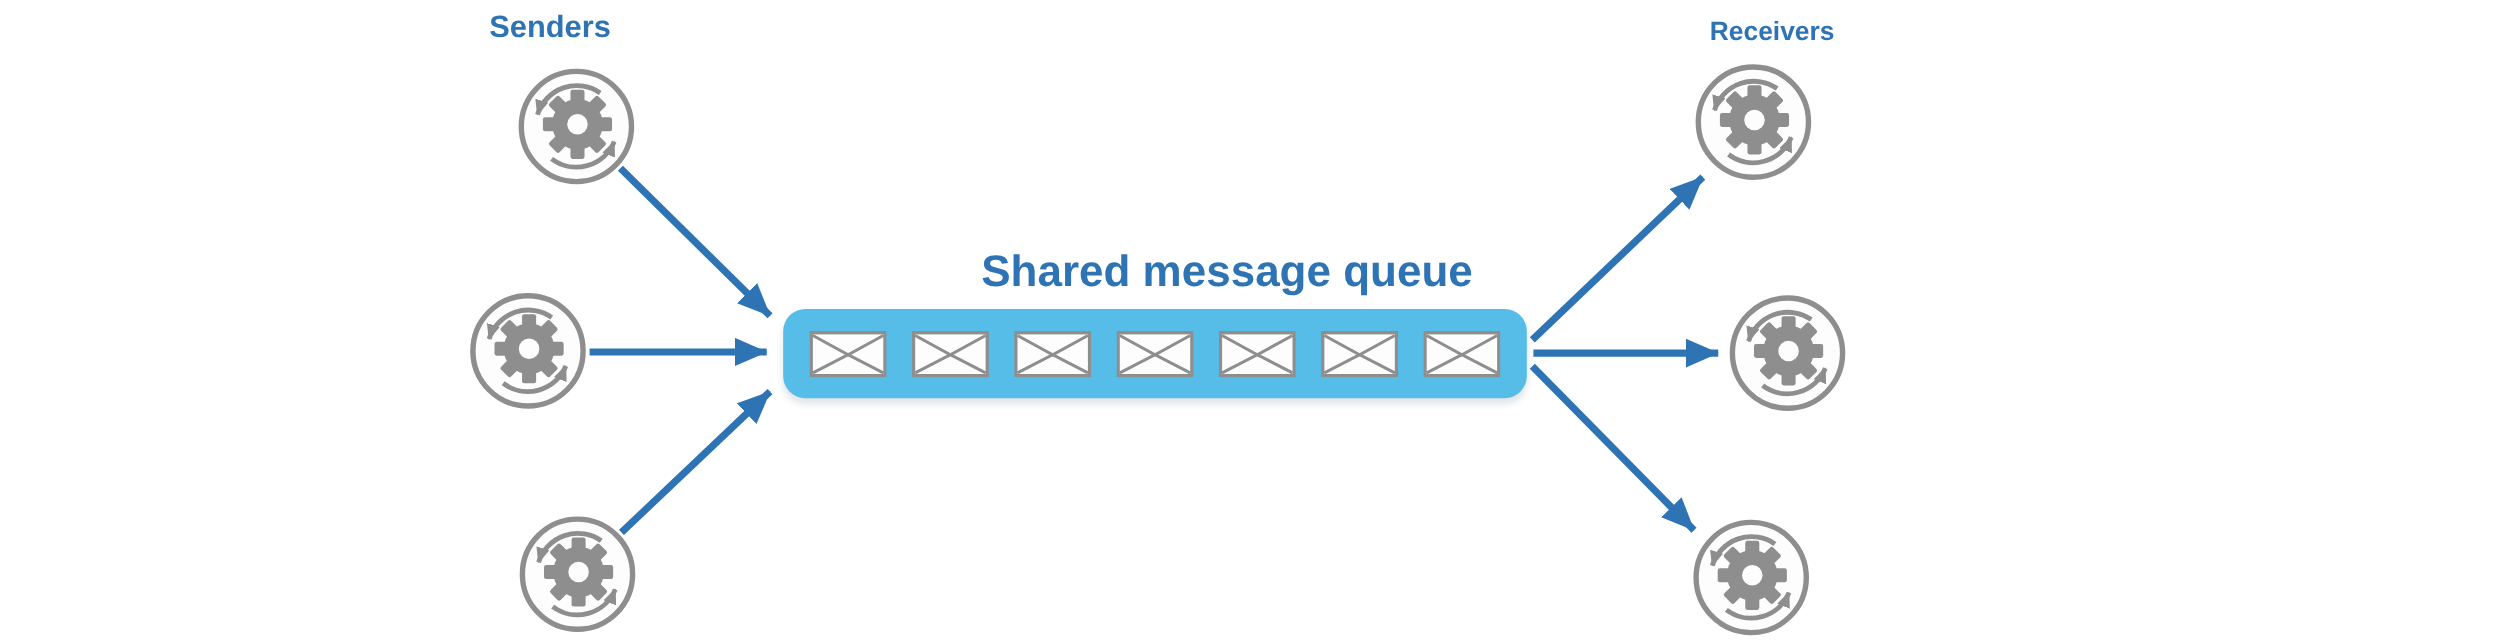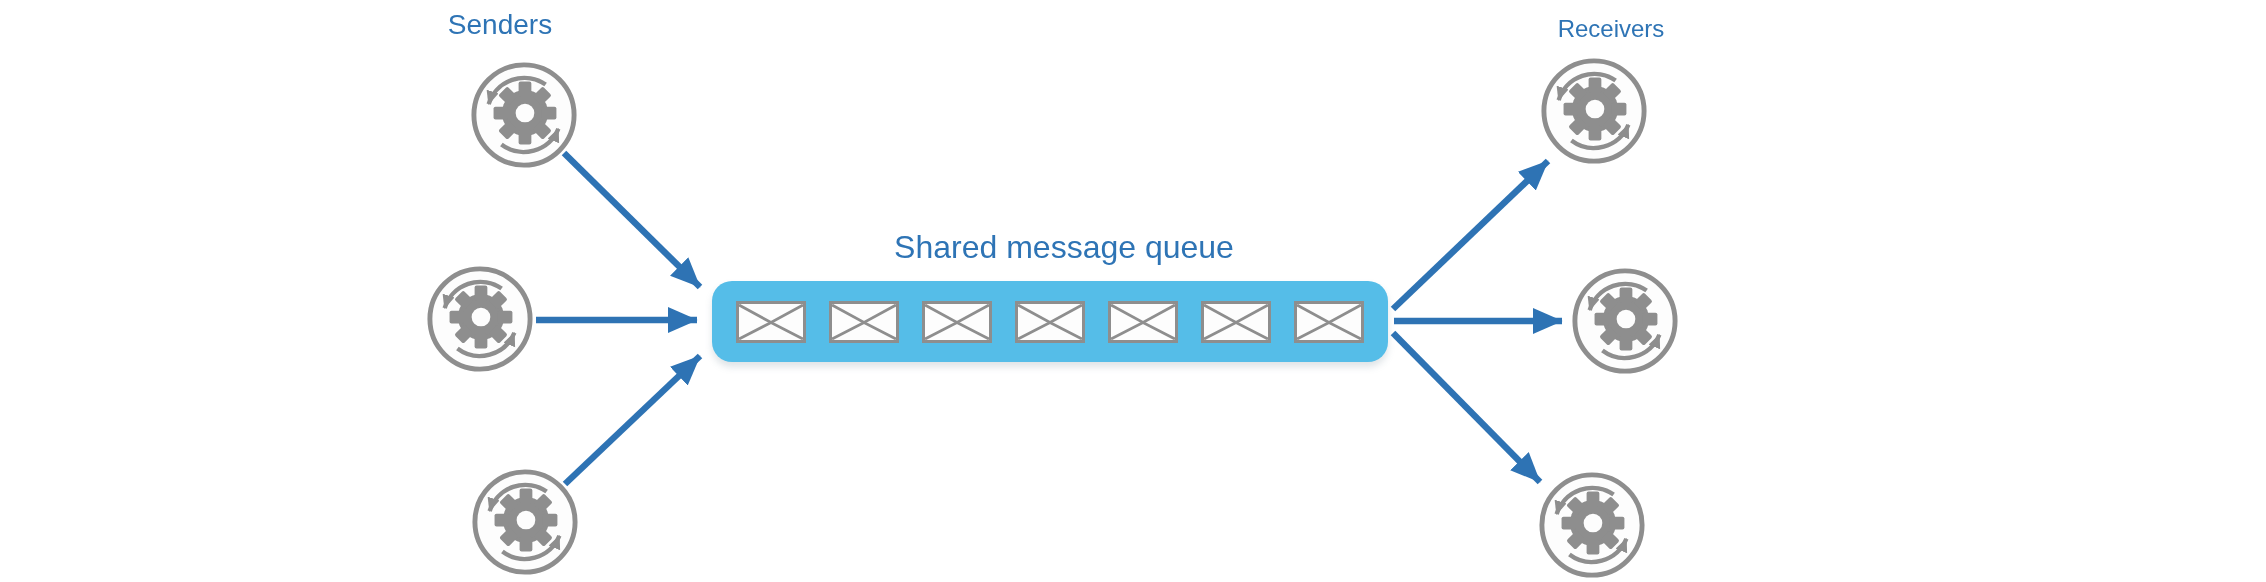--- a/index.html
+++ b/index.html
@@ -20,27 +20,27 @@
   }
   .arrows{
     position:absolute;left:0;top:0;width:2266px;height:582px;
     pointer-events:none;
   }
   .arrows line{stroke:var(--arrow-color);stroke-width:6.5;}
   .arrowhead{fill:var(--arrow-color);}
   .label{
     position:absolute;
     color:var(--label-color);
-    font-weight:normal;
+    font-weight:bold;
     text-align:center;
     white-space:nowrap;
   }
   .senders{left:400px;top:8px;width:200px;font-size:28px;line-height:34px;}
   .receivers{left:1511px;top:12px;width:200px;font-size:24px;line-height:34px;}
-  .queue-title{left:864px;top:229px;width:400px;font-size:32px;line-height:36px;}
+  .queue-title{left:892px;top:229px;width:400px;font-size:40px;line-height:36px;}
   .queue{
     position:absolute;
     left:712px;top:281px;width:676px;height:81px;
     background:var(--queue-fill);
     border-radius:20px;
     display:flex;
     align-items:center;
     justify-content:center;
     gap:23px;
     box-shadow:0 5px 7px rgba(110,130,145,0.22);

